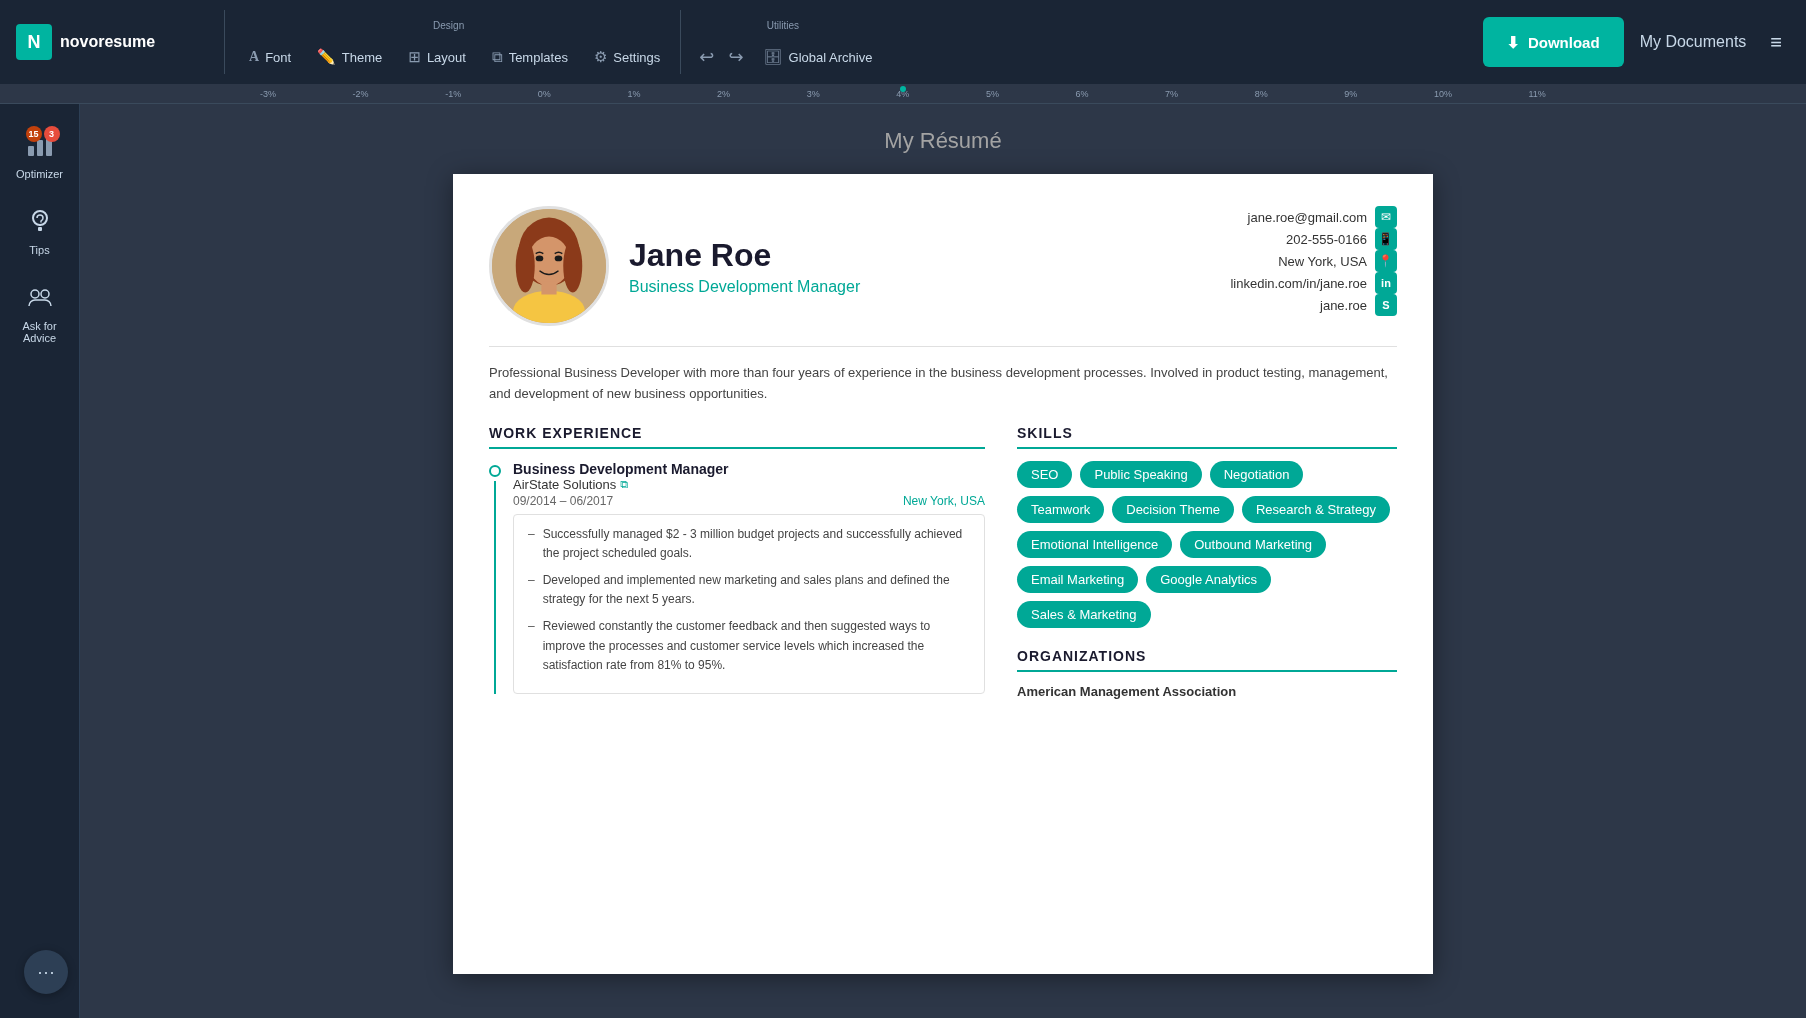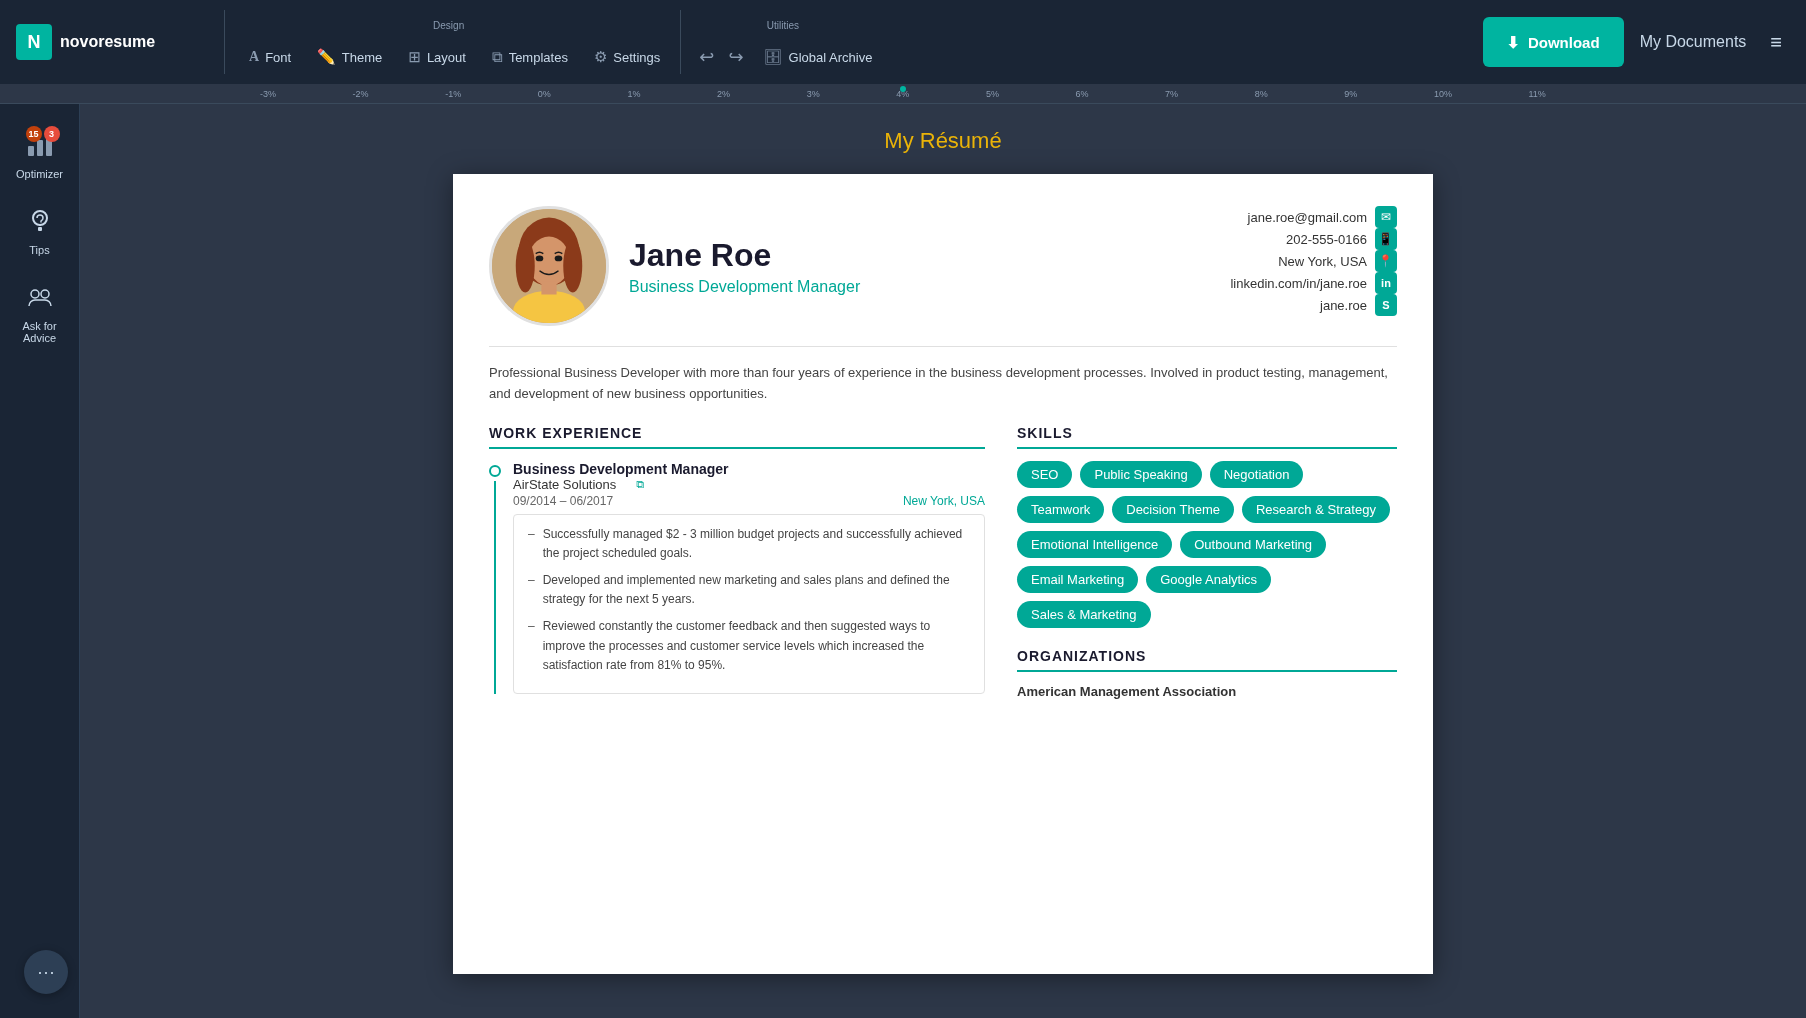--- a/index.html
+++ b/index.html
@@ -188,21 +188,21 @@
     
     .editor-area {
       flex: 1;
       display: flex;
       flex-direction: column;
       align-items: center;
       padding: 24px 40px;
       overflow-y: auto;
     }
     .page-title {
-      color: #eab308;
+      color: #a3a3a3;
       font-size: 22px;
       font-weight: 400;
       margin-bottom: 20px;
     }
 
     
     .resume-paper {
       background: white;
       width: 980px;
       min-height: 800px;
@@ -333,21 +333,21 @@
     .job-title {
       font-size: 14px;
       font-weight: 700;
       color: #1a1a2e;
     }
     .job-company {
       font-size: 13px;
       color: #333;
       display: flex;
       align-items: center;
-      gap: 20px;
+      gap: 4px;
       margin-bottom: 2px;
     }
     .job-company .ext-link {
       color: #00a896;
       font-size: 11px;
     }
     .job-meta {
       display: flex;
       justify-content: space-between;
       font-size: 12px;

